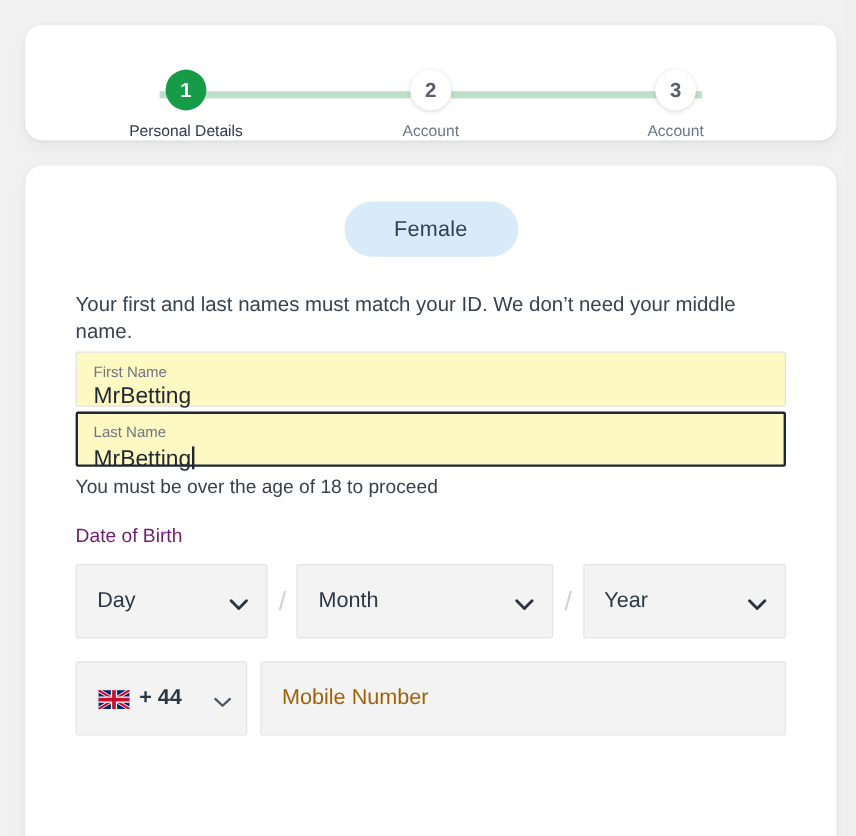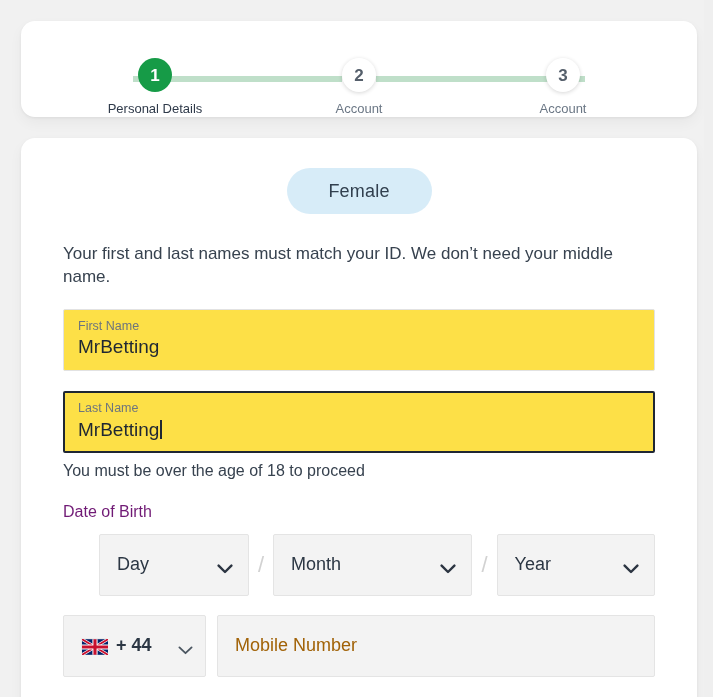--- a/index.html
+++ b/index.html
@@ -176,23 +176,23 @@
 
   .note-text {
     margin-top: 9px;
     font-size: 16px;
     color: #37424f;
   }
 
   
   .field {
     position: relative;
-    margin-top: 20px;
-    height: 62px;
-    background: #fde047;
+    margin-top: 4px;
+    height: 46px;
+    background: #fef9c3;
     border: 1px solid #e2e2e2;
     border-radius: 2px;
     padding: 9px 14px 0 14px;
   }
 
   .field.focused {
     border: 2px solid #1f2733;
     padding: 8px 13px 0 13px;
   }
 
@@ -224,21 +224,20 @@
   .dob-label {
     margin-top: 23px;
     font-size: 16px;
     color: #701a75;
   }
 
   .dob-row {
     display: flex;
     align-items: center;
     margin-top: 13px;
-    margin-left: 36px;
   }
 
   .select-box {
     height: 62px;
     background: #f3f3f3;
     border: 1px solid #e4e4e4;
     border-radius: 2px;
     display: flex;
     align-items: center;
     justify-content: space-between;

